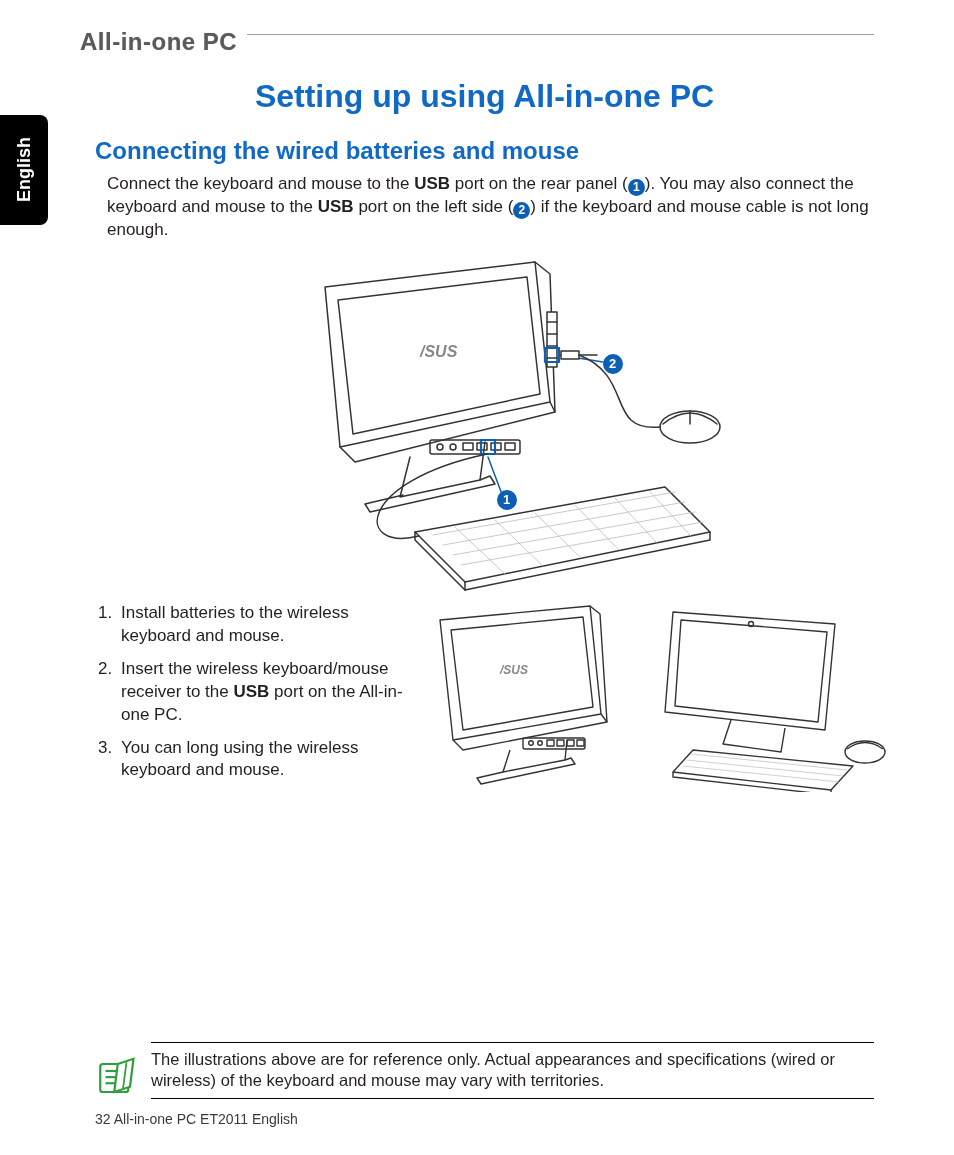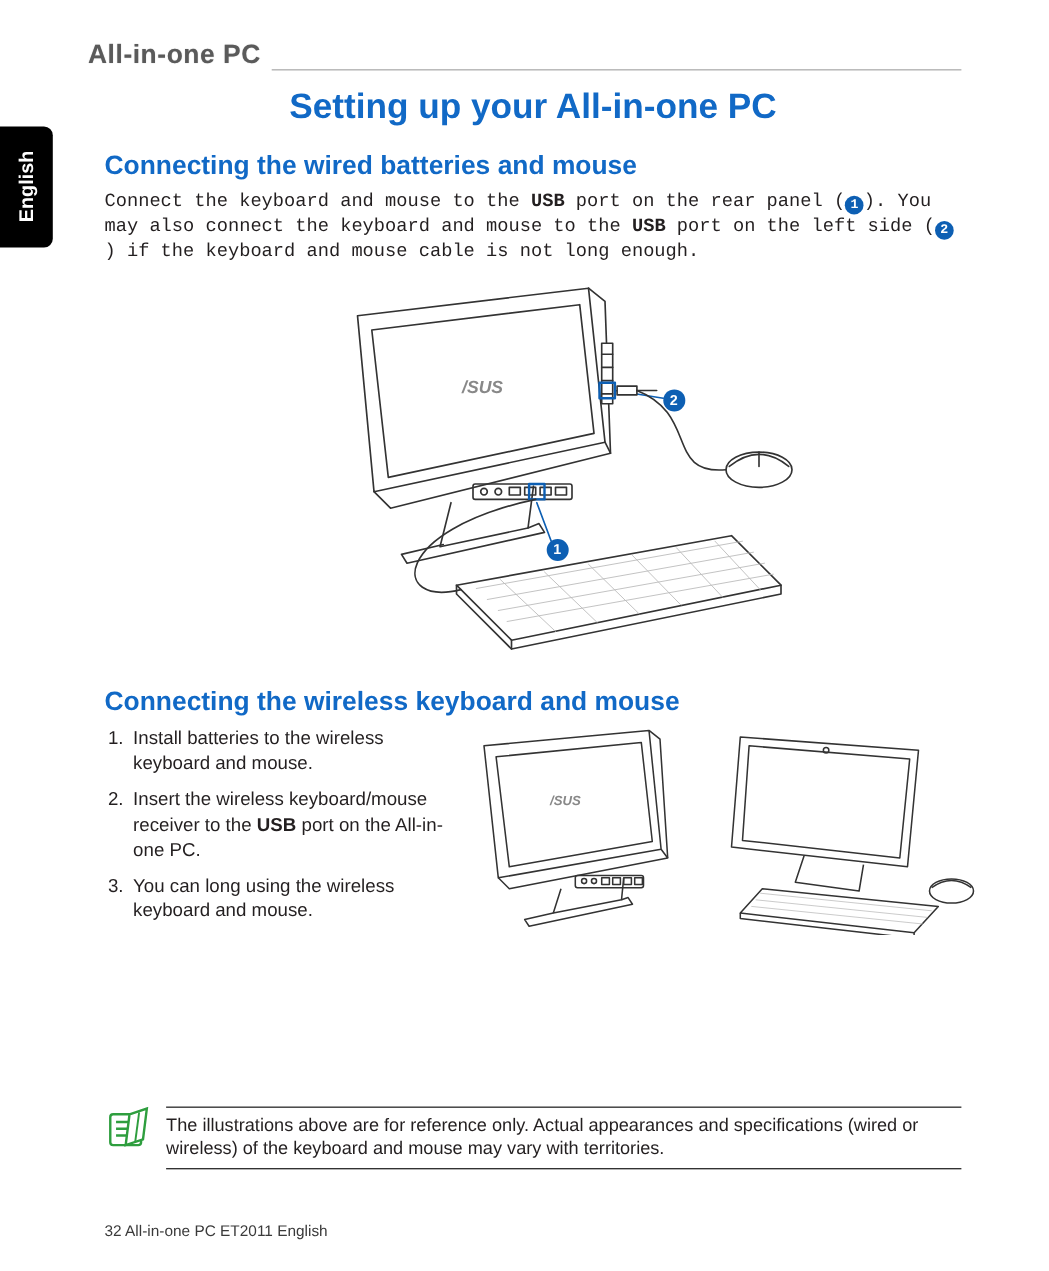--- a/index.html
+++ b/index.html
@@ -16,21 +16,21 @@
   }
 
   
   .product-tag-wrap {
     position: absolute;
     left: 80px;
     right: 80px;
     top: 28px;
     height: 36px;
     display: flex;
-    align-items: flex-end;
+    align-items: flex-start;
   }
   .product-tag {
     font-family: "Eurostile", "Microgramma", "Segoe UI", sans-serif;
     font-stretch: expanded;
     font-weight: 600;
     font-size: 24px;
     letter-spacing: 0.5px;
     color: #5a5a5a;
     text-shadow: 0 0 1px #b3b3b3;
     padding-right: 10px;
@@ -83,22 +83,21 @@
   h2.section {
     font-family: "Arial Black", Arial, sans-serif;
     font-weight: 900;
     font-size: 24px;
     color: #1169c6;
     margin: 22px 0 8px 0;
   }
   p.body {
     font-size: 17px;
     line-height: 1.35;
-    margin: 0 0 10px 0;
-    font-family: Liberation Mono, monospace;
+    margin: 0 0 10px 12px;
   }
   .callout-num {
     display: inline-flex;
     width: 17px;
     height: 17px;
     border-radius: 50%;
     background: #0d5fb3;
     color: #fff;
     font-size: 12px;
     font-weight: 700;
@@ -148,23 +147,23 @@
     gap: 18px;
     justify-content: flex-end;
   }
   .fig-wireless svg { display: block; }
 
   
   .note {
     position: absolute;
     left: 95px;
     right: 80px;
-    top: 1006px;
-    display: flex;
-    align-items: flex-start;
+    top: 1042px;
+    display: flex;
+    align-items: flex-end;
     gap: 14px;
   }
   .note-icon {
     flex: 0 0 auto;
     width: 42px;
     height: 42px;
   }
   .note-text-wrap {
     flex: 1 1 auto;
     border-top: 1px solid #000;
@@ -191,21 +190,21 @@
   <span class="product-tag">All-in-one PC</span>
   <span class="product-tag-rule"></span>
 </div>
 
 <div class="lang-tab">
   <span>English</span>
 </div>
 
 <div class="page">
 
-  <h1 class="chapter">Setting up your All-in-one PC</h1>
+  <h1 class="chapter">Setting up using All-in-one PC</h1>
 
   <h2 class="section">Connecting the wired batteries and mouse</h2>
 
   <p class="body">
     <span>Connect the keyboard and mouse to the </span><b>USB</b><span> port on the rear panel (</span><span class="callout-num">1</span><span>). You may also connect the keyboard and mouse to the </span><b>USB</b><span> port on the left side (</span><span class="callout-num">2</span><span>) if the keyboard and mouse cable is not long enough.</span>
   </p>
 
   <div class="fig1">
     <svg viewBox="0 0 560 350">
       <g fill="none" stroke="#333" stroke-width="1.5" stroke-linejoin="round" stroke-linecap="round">
@@ -268,21 +267,20 @@
         <path d="M458 172 Q485 150 512 172"></path>
         <line x1="485" y1="159" x2="485" y2="172"></line>
 
         <path d="M455 175 C400 180 430 125 374 103" fill="none"></path>
       </g>
     </svg>
     <div class="label1">1</div>
     <div class="label2">2</div>
   </div>
 
-  <h2 class="section">Connecting the wireless keyboard and mouse</h2>
 
   <div class="wireless-row">
     <ol>
       <li>Install batteries to the wireless keyboard and mouse.</li>
       <li>
         <span>Insert the wireless keyboard/mouse receiver to the </span><b>USB</b><span> port on the All-in-one PC.</span>
       </li>
       <li>You can long using the wireless keyboard and mouse.</li>
     </ol>
 

